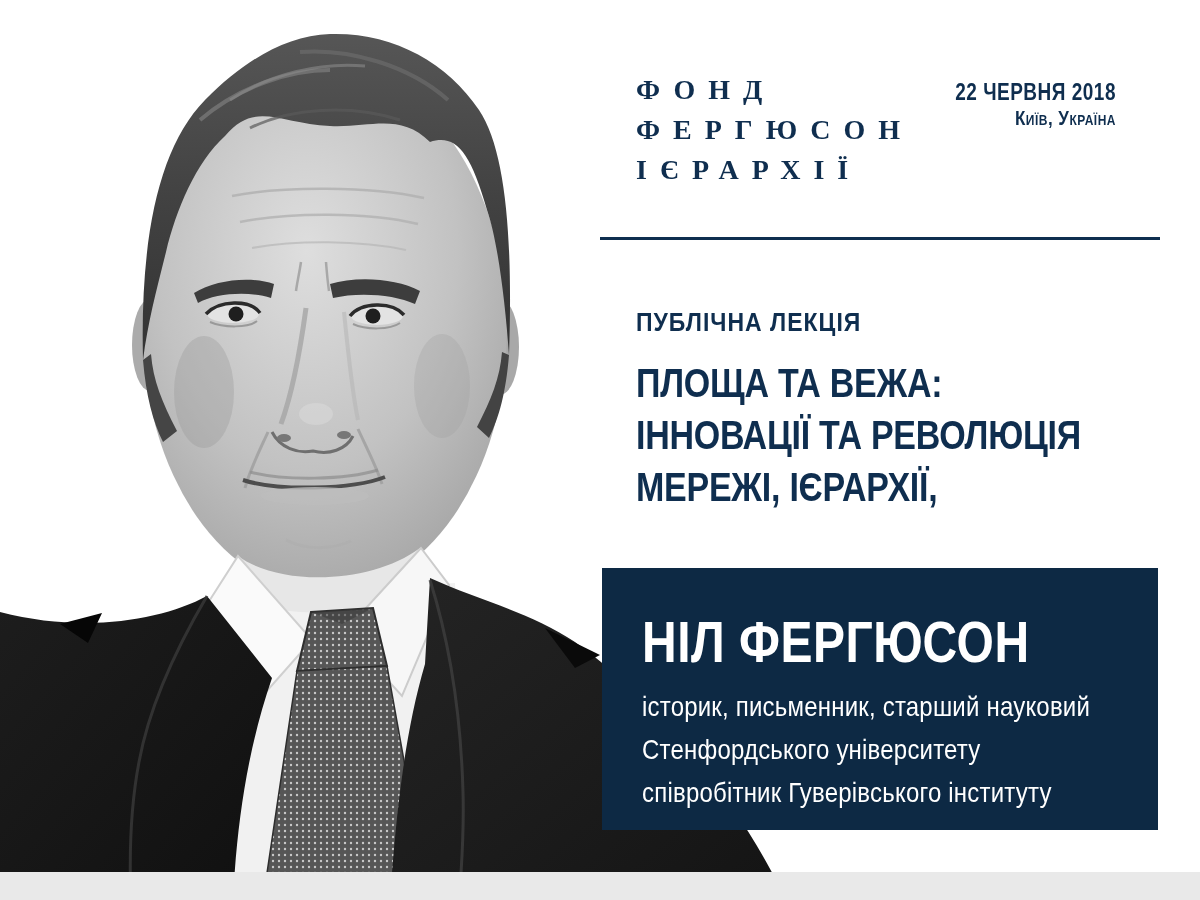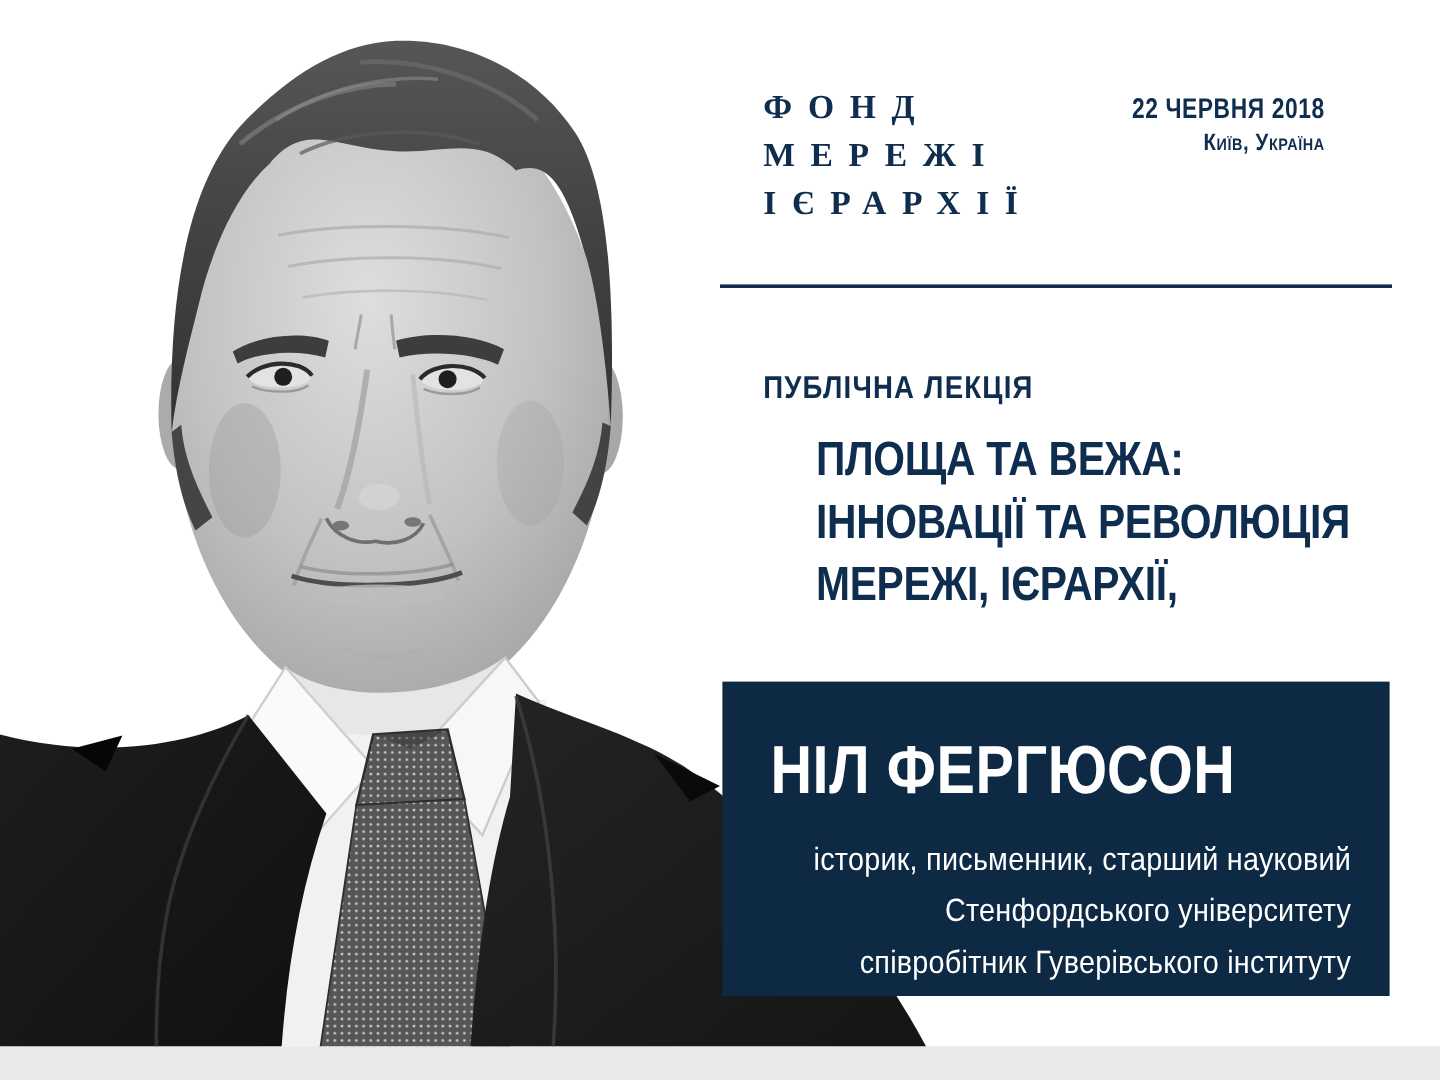--- a/index.html
+++ b/index.html
@@ -27,21 +27,21 @@
     position:absolute;left:636px;top:70px;z-index:2;
   }
   .logo-line{
     display:block;height:40px;
     font-family:"Liberation Serif", serif;
     font-weight:700;font-size:28px;line-height:40px;
     letter-spacing:13px;color:var(--navy_text);
     white-space:nowrap;
   }
   #dateblock{
-    position:absolute;right:96px;top:76px;z-index:2;text-align:right;
+    position:absolute;right:84px;top:76px;z-index:2;text-align:right;
   }
   .date-line{
     display:block;height:25px;
     font-weight:700;font-size:19px;line-height:25px;letter-spacing:.5px;
     transform:scaleY(1.25);transform-origin:100% 0;
     white-space:nowrap;color:var(--navy_text);
   }
   .loc-line{
     display:block;margin-top:7px;
     font-weight:700;font-size:17px;line-height:20px;
@@ -53,43 +53,43 @@
     position:absolute;left:600px;top:237px;width:560px;height:3px;
     background:var(--navy_text);z-index:2;
   }
   #event-type{
     position:absolute;left:636px;top:306px;z-index:2;height:28px;
     font-weight:700;font-size:23px;line-height:28px;letter-spacing:1px;
     transform:scaleY(1.15);transform-origin:0 0;
     white-space:nowrap;color:var(--navy_text);
   }
   #title{
-    position:absolute;left:636px;top:357px;z-index:2;margin-left:44px;
+    position:absolute;left:636px;top:357px;z-index:2;
   }
   .title-line{
     display:block;height:52px;
   }
   .title-line>span{
     display:inline-block;
     font-weight:700;font-size:34px;line-height:44px;letter-spacing:-0.25px;
     transform:scaleY(1.18);transform-origin:0 0;
     white-space:nowrap;color:var(--navy_text);
   }
   #panel{
     position:absolute;left:602px;top:568px;width:556px;height:262px;
     background:var(--navy_box);z-index:3;
-    box-sizing:border-box;padding:46px 32px 0 40px;color:#ffffff;
+    box-sizing:border-box;padding:46px 4px 0 40px;color:#ffffff;
   }
   #speaker-name{
     display:block;height:58px;
     font-weight:700;font-size:48px;line-height:50px;letter-spacing:.5px;
     transform:scaleY(1.18);transform-origin:0 0;
     white-space:nowrap;color:#ffffff;
   }
-  #bio{margin-top:26px;text-align:right;}
+  #bio{margin-top:16px;}
   .bio-line{display:block;height:43px;}
   .bio-line>span{
     display:inline-block;
     font-weight:400;font-size:24px;line-height:34px;letter-spacing:.2px;
     transform:scaleY(1.12);transform-origin:0 0;
     white-space:nowrap;color:#ffffff;
   }
 </style>
 </head>
 <body>
@@ -209,21 +209,21 @@
       <path d="M207,596 C180,642 150,702 139,762 C131,804 129,852 131,900" stroke="#3a3a3a" stroke-width="3" fill="none" opacity="0.8"></path>
       <path d="M60,624 L102,613 L88,643 Z" fill="#060606"></path>
       <path d="M430,578 C478,600 530,612 575,642 C660,703 738,800 786,900 L390,900 C396,812 405,732 425,664 Z" fill="url(#suitR)"></path>
       <path d="M430,580 C452,650 461,720 463,792 C464,828 462,864 459,900" stroke="#3e3e3e" stroke-width="3" fill="none" opacity="0.8"></path>
       <path d="M545,628 L600,655 L575,668 Z" fill="#0a0a0a"></path>
     </g>
   </svg>
 
   <div id="logo">
     <span class="logo-line">ФОНД</span>
-    <span class="logo-line">МЕРЕЖІ</span>
+    <span class="logo-line">ФЕРГЮСОН</span>
     <span class="logo-line">ІЄРАРХІЇ</span>
   </div>
 
   <div id="dateblock">
     <span class="date-line">22 ЧЕРВНЯ 2018</span>
     <span class="loc-line">Київ, Україна</span>
   </div>
 
   <div id="divider" class="rcol"></div>
 

